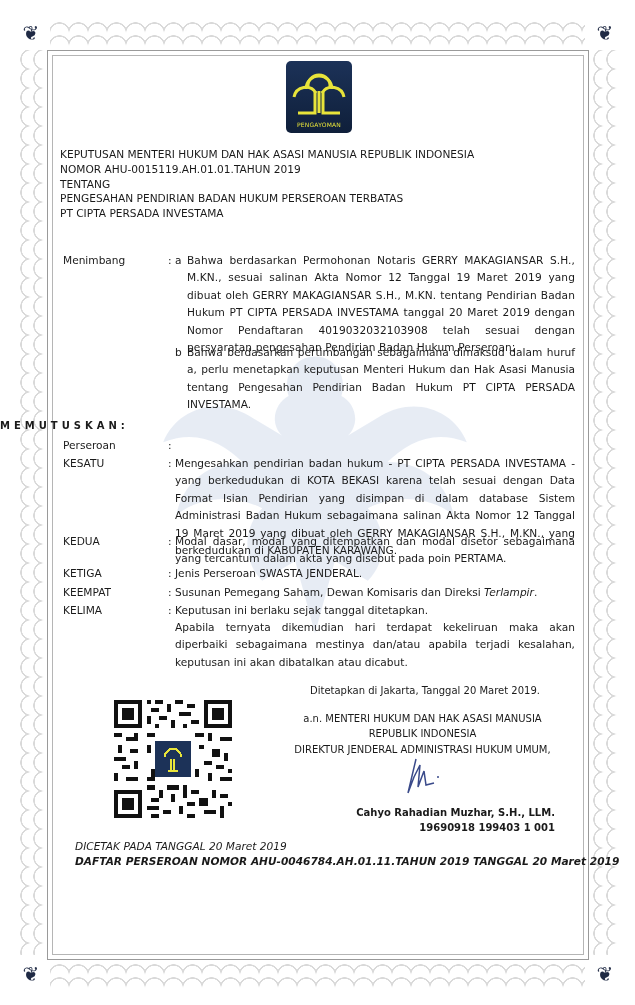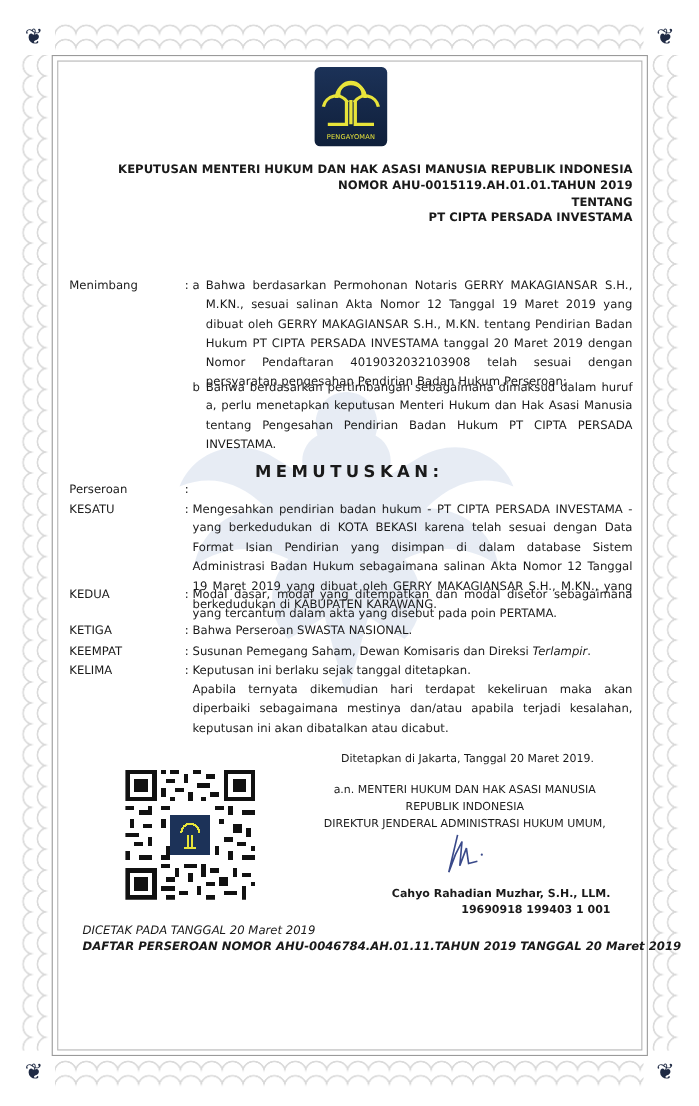--- a/index.html
+++ b/index.html
@@ -33,27 +33,27 @@
     }
     .watermark {
       position: absolute; left: 150px; top: 330px; width: 330px; height: 330px; opacity: 0.10;
     }
     .content { position: absolute; left: 0; top: 0; width: 635px; height: 1005px; }
     .logo {
       position: absolute; left: 286px; top: 61px; width: 66px; height: 72px;
       background: linear-gradient(#1c3258, #0f1f3a); border-radius: 5px;
     }
     .logo-text { position: absolute; left: 0; right: 0; bottom: 5px; text-align: center; font-size: 6px; color: #e8e43a; letter-spacing: 0.2px; }
-    .header { position: absolute; left: 60px; right: 60px; top: 147px; text-align: right; font-weight: bold; font-size: 10.6px; line-height: 14.8px; }
+    .header { position: absolute; left: 60px; right: 60px; top: 147px; text-align: left; font-weight: normal; font-size: 10.6px; line-height: 14.8px; }
     .row { position: absolute; left: 63px; font-size: 10.6px; line-height: 17.4px; }
     .label { position: absolute; left: 0; width: 100px; white-space: nowrap; }
     .colon { position: absolute; left: 105px; }
     .sub-letter { position: absolute; left: 112px; }
     .body-text { position: absolute; text-align: justify; }
-    .memutuskan { position: absolute; left: 0; right: 0; top: 420px; text-align: center; font-weight: bold; font-size: 15px; letter-spacing: 4px; }
+    .memutuskan { position: absolute; left: 0; right: 0; top: 420px; text-align: left; font-weight: bold; font-size: 10px; letter-spacing: 4px; }
     .sig-block { position: absolute; left: 290px; width: 265px; text-align: center; font-size: 10px; line-height: 15.3px; }
     .qr { position: absolute; left: 114px; top: 700px; width: 118px; height: 118px; }
     .footer-line { position: absolute; left: 75px; font-size: 10.6px; font-style: italic; }
   </style>
 </head>
 <body>
 
 <div class="band-h" style="top:20px;"></div>
 <div class="band-h" style="top:962px;"></div>
 <div class="band-v" style="left:18px;"></div>
@@ -83,20 +83,21 @@
         <path d="M37 28 L37 50 L54 50"></path>
       </g>
     </svg>
     <div class="logo-text">PENGAYOMAN</div>
   </div>
 
   <div class="header">
     <div>KEPUTUSAN MENTERI HUKUM DAN HAK ASASI MANUSIA REPUBLIK INDONESIA</div>
     <div>NOMOR AHU-0015119.AH.01.01.TAHUN 2019</div>
     <div>TENTANG</div>
+    <div>PENGESAHAN PENDIRIAN BADAN HUKUM PERSEROAN TERBATAS</div>
     <div>PT CIPTA PERSADA INVESTAMA</div>
   </div>
 
   <div class="row" style="top:252px; width:512px;">
     <span class="label">Menimbang</span>
     <span class="colon">:</span>
     <span class="sub-letter">a</span>
     <div class="body-text" style="left:124px; width:388px; top:0; letter-spacing:0.1px;">Bahwa berdasarkan Permohonan Notaris GERRY MAKAGIANSAR S.H., M.KN., sesuai salinan Akta Nomor 12 Tanggal 19 Maret 2019 yang dibuat oleh GERRY MAKAGIANSAR S.H., M.KN. tentang Pendirian Badan Hukum PT CIPTA PERSADA INVESTAMA tanggal 20 Maret 2019 dengan Nomor Pendaftaran 4019032032103908 telah sesuai dengan persyaratan pengesahan Pendirian Badan Hukum Perseroan;</div>
     <span class="sub-letter" style="top:92px;">b</span>
     <div class="body-text" style="left:124px; width:388px; top:92px;">Bahwa berdasarkan pertimbangan sebagaimana dimaksud dalam huruf a, perlu menetapkan keputusan Menteri Hukum dan Hak Asasi Manusia tentang Pengesahan Pendirian Badan Hukum PT CIPTA PERSADA INVESTAMA.</div>
@@ -117,21 +118,21 @@
 
   <div class="row" style="top:533px; width:512px;">
     <span class="label">KEDUA</span>
     <span class="colon">:</span>
     <div class="body-text" style="left:112px; width:400px;">Modal dasar, modal yang ditempatkan dan modal disetor sebagaimana yang tercantum dalam akta yang disebut pada poin PERTAMA.</div>
   </div>
 
   <div class="row" style="top:565px; width:512px;">
     <span class="label">KETIGA</span>
     <span class="colon">:</span>
-    <div class="body-text" style="left:112px; width:400px;">Bahwa Perseroan SWASTA NASIONAL.</div>
+    <div class="body-text" style="left:112px; width:400px;">Jenis Perseroan SWASTA JENDERAL.</div>
   </div>
 
   <div class="row" style="top:584px; width:512px;">
     <span class="label">KEEMPAT</span>
     <span class="colon">:</span>
     <div class="body-text" style="left:112px; width:400px;">
       <span>Susunan Pemegang Saham, Dewan Komisaris dan Direksi </span><i>Terlampir</i><span>.</span>
     </div>
   </div>
 

